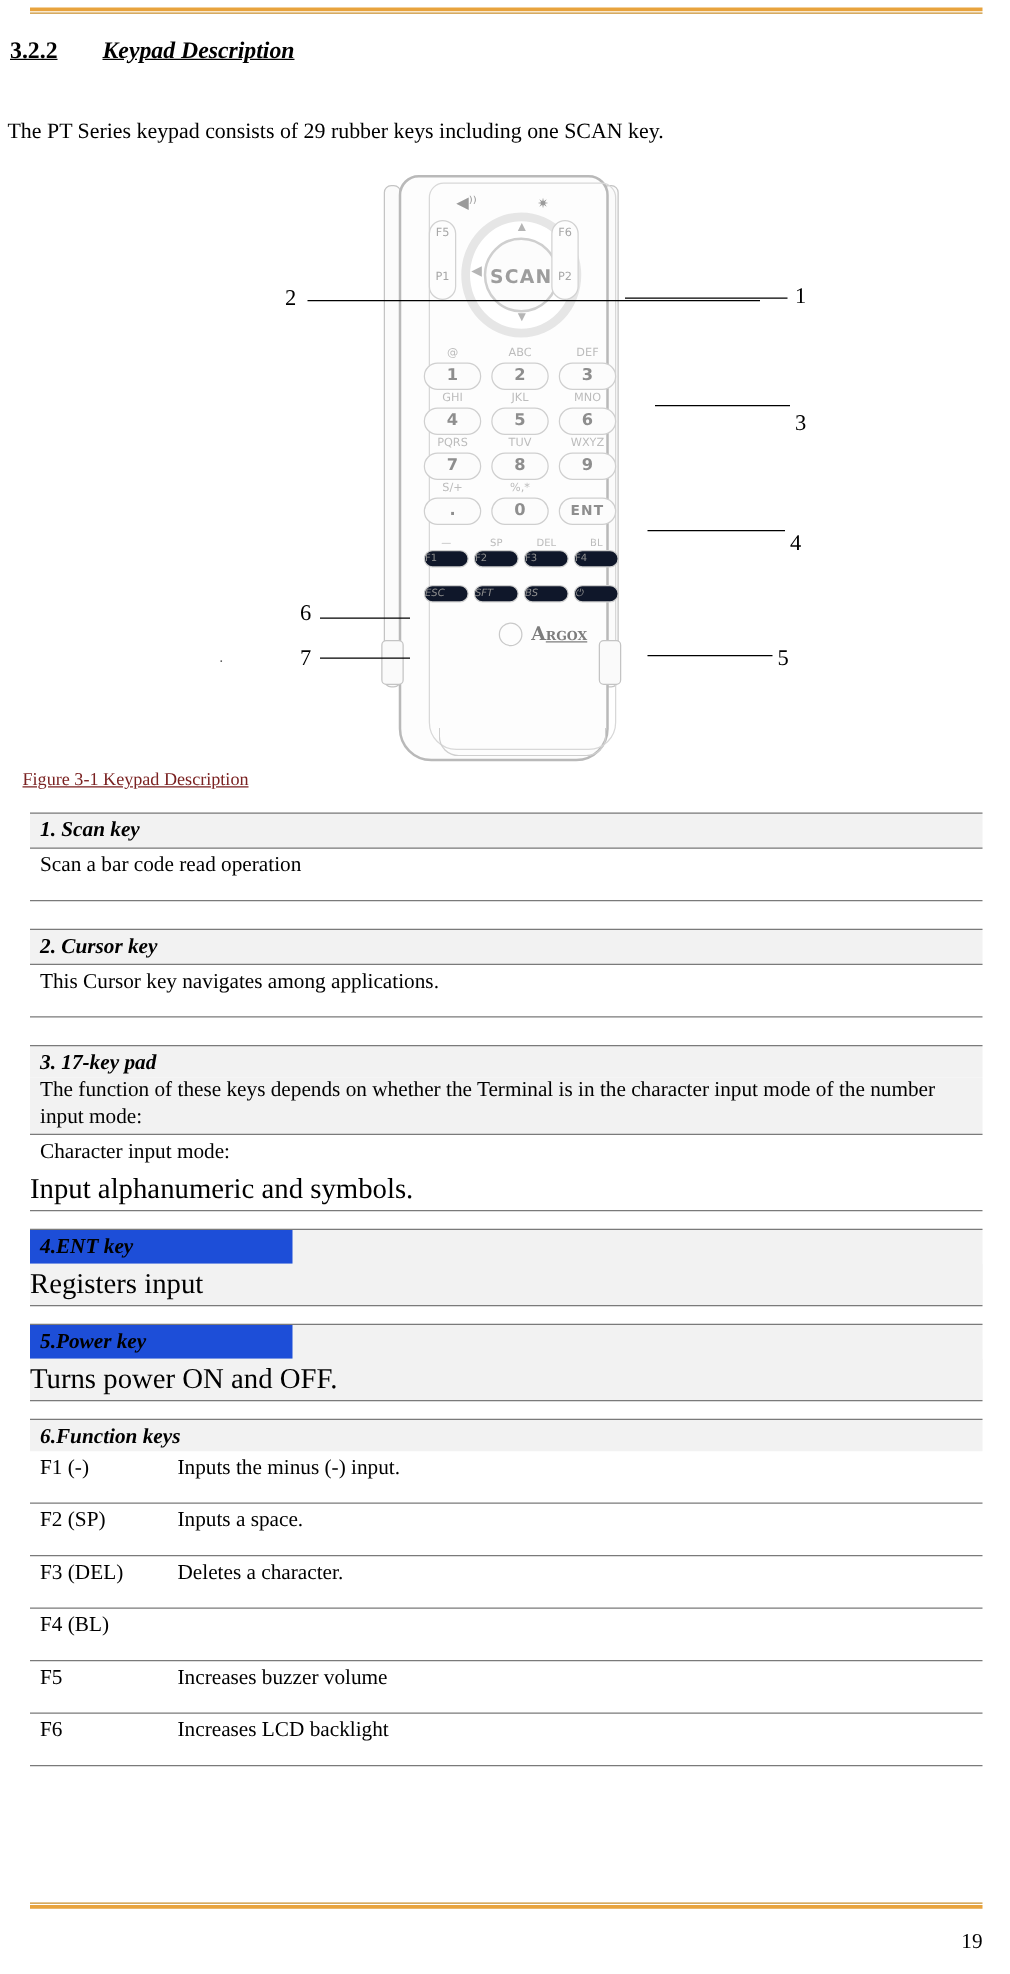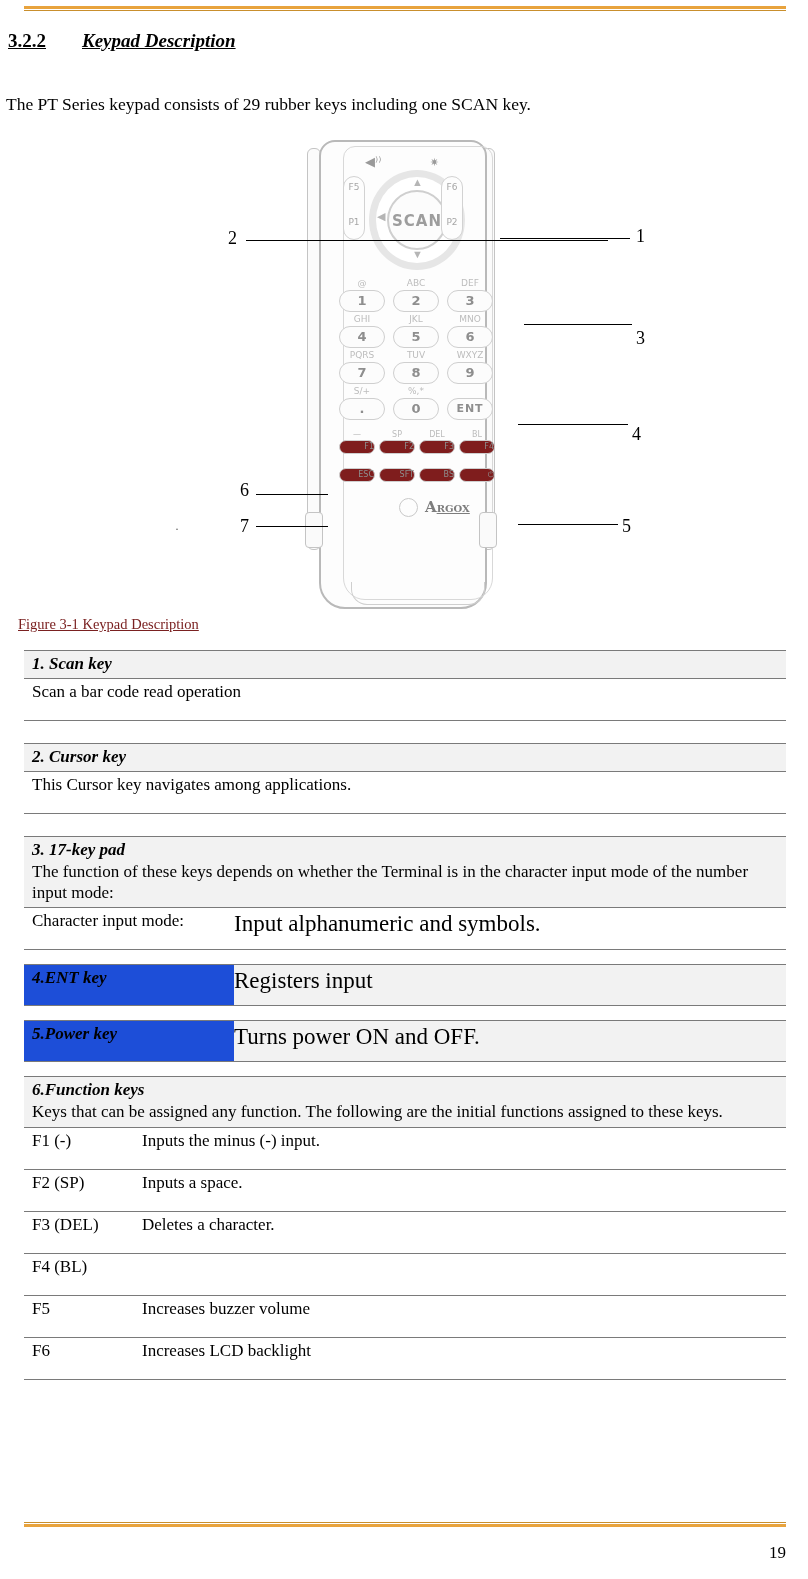--- a/index.html
+++ b/index.html
@@ -271,33 +271,33 @@
   .nkey.ent { font-size: 11px; letter-spacing: 1px; }
 
   
   .frow {
     position: absolute;
     left: 16px;
     width: 160px;
     height: 18px;
   }
   .frow.r1 { top: 298px; }
-  .frow.r2 { top: 326px; }
+  .frow.r2 { top: 326px; font-style: italic; }
   .fsmall {
     position: absolute;
     width: 36px;
     height: 14px;
     border: 1px solid #cfcfcf;
     border-radius: 7px;
-    background: #7f1d1d;
+    background: #0f172a;
     box-sizing: border-box;
     font-family: "DejaVu Sans", sans-serif;
     font-size: 8px;
     color: #8e8e8e;
-    text-align: right;
+    text-align: left;
     line-height: 12px;
   }
   .fsmall.k1 { left: 2px; }
   .fsmall.k2 { left: 42px; }
   .fsmall.k3 { left: 82px; }
   .fsmall.k4 { left: 122px; }
   .flab {
     position: absolute;
     top: -10px;
     width: 36px;
@@ -409,20 +409,21 @@
     box-sizing: border-box;
   }
   .sec-gap {
     height: 22px;
   }
   .two-col {
     display: flex;
     border-bottom: 1px solid #7a7a7a;
     min-height: 42px;
     box-sizing: border-box;
+    flex-direction: column;
   }
   .two-col .c-left {
     width: 210px;
     padding: 3px 8px 4px 8px;
     font-size: 17px;
     box-sizing: border-box;
   }
   .two-col .c-right {
     flex: 1;
     padding: 3px 0 4px 0;
@@ -629,21 +630,20 @@
     <div class="sec-gap" style="height:14px;"></div>
 
     <div class="two-col head">
       <div class="c-left">5.Power key</div>
       <div class="c-right">Turns power ON and OFF.</div>
     </div>
     <div class="sec-gap" style="height:14px;"></div>
 
     <div class="sec">
       <div class="sec-head-block">6.Function keys</div>
-      <div class="sec-head-desc">Keys that can be assigned any function. The following are the initial functions assigned to these keys.</div>
       <div class="fn-col">
         <div class="c-left">F1 (-)</div>
         <div class="c-right">Inputs the minus (-) input.</div>
       </div>
       <div class="fn-col">
         <div class="c-left">F2 (SP)</div>
         <div class="c-right">Inputs a space.</div>
       </div>
       <div class="fn-col">
         <div class="c-left">F3 (DEL)</div>

